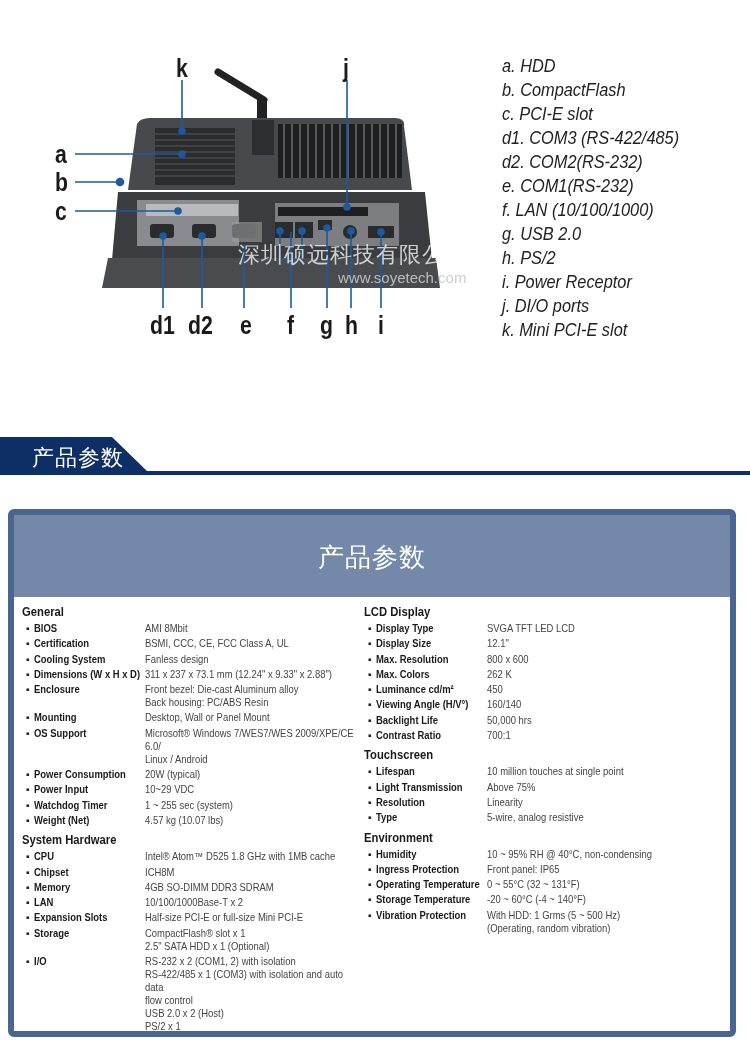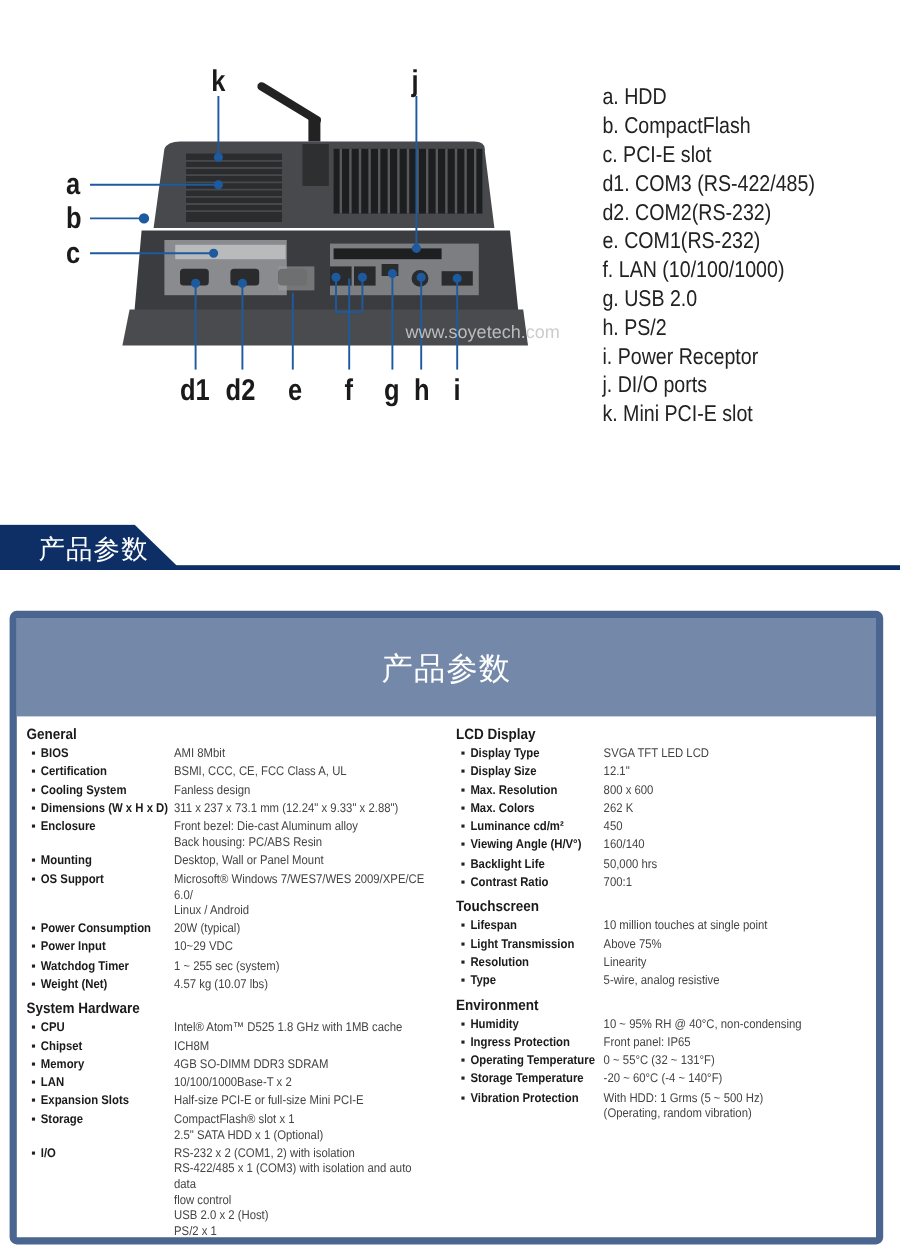--- a/index.html
+++ b/index.html
@@ -17,21 +17,21 @@
   .watermark-cn {
     position: absolute; left: 238px; top: 240px; font-size: 22px; color: rgba(255,255,255,0.75);
     font-family: "DejaVu Sans", sans-serif; letter-spacing: 1px; white-space: nowrap;
   }
   .watermark-url {
     position: absolute; left: 338px; top: 269px; font-size: 15px; color: rgba(200,200,200,0.9);
     font-family: "Liberation Sans", sans-serif; white-space: nowrap;
   }
 
   
-  .legend { position: absolute; left: 502px; top: 70px; width: 245px; }
+  .legend { position: absolute; left: 502px; top: 54px; width: 245px; font-style: italic; }
   .legend-item {
     font-family: "Liberation Sans", sans-serif; font-size: 19px; color: #222;
     line-height: 24px; height: 24px; white-space: nowrap;
     transform: scaleX(0.86); transform-origin: left center;
   }
 
   
   .banner { position: absolute; left: 0; top: 437px; width: 750px; height: 40px; }
   .banner-tab {
     position: absolute; left: 0; top: 0; width: 150px; height: 37px; background: #0d2f66;
@@ -51,21 +51,21 @@
   .spec-header {
     height: 82px; background: #7489aa; display: flex; align-items: center; justify-content: center;
   }
   .spec-header-title {
     font-family: "DejaVu Sans", sans-serif; font-size: 26px; color: #ffffff; letter-spacing: 1px;
     margin-top: 2px;
   }
   .spec-body { position: relative; height: 440px; border-radius: 15px; }
   .col { position: absolute; top: 8px; }
   .col-left { left: 8px; width: 360px; }
-  .col-right { left: 366px; width: 345px; }
+  .col-right { left: 350px; width: 345px; }
 
   .group-title {
     font-family: "Liberation Sans", sans-serif; font-weight: bold; font-size: 12.5px; color: #1a1a1a;
     margin-bottom: 3px; transform: scaleX(0.9); transform-origin: left center; white-space: nowrap;
   }
   .spec-row { display: flex; font-size: 10.5px; line-height: 13px; margin-bottom: 2.3px; }
   .bullet { width: 12px; flex: none; padding-left: 4px; font-weight: bold; color: #222; }
   .spec-label {
     flex: none; font-weight: bold; color: #1a1a1a; white-space: nowrap;
     transform: scaleX(0.9); transform-origin: left center;
@@ -185,20 +185,21 @@
   <span class="callout-letter" style="left:55px;top:170px;">b</span>
   <span class="callout-letter" style="left:55px;top:199px;">c</span>
   <span class="callout-letter" style="left:150px;top:313px;">d1</span>
   <span class="callout-letter" style="left:188px;top:313px;">d2</span>
   <span class="callout-letter" style="left:240px;top:313px;">e</span>
   <span class="callout-letter" style="left:287px;top:313px;">f</span>
   <span class="callout-letter" style="left:320px;top:313px;">g</span>
   <span class="callout-letter" style="left:345px;top:313px;">h</span>
   <span class="callout-letter" style="left:378px;top:313px;">i</span>
 
+  <span class="watermark-cn">深圳硕远科技有限公司</span>
   <span class="watermark-url">www.soyetech.com</span>
 </div>
 
 <div class="legend">
   <div class="legend-item">a. HDD</div>
   <div class="legend-item">b. CompactFlash</div>
   <div class="legend-item">c. PCI-E slot</div>
   <div class="legend-item">d1. COM3 (RS-422/485)</div>
   <div class="legend-item">d2. COM2(RS-232)</div>
   <div class="legend-item">e. COM1(RS-232)</div>

